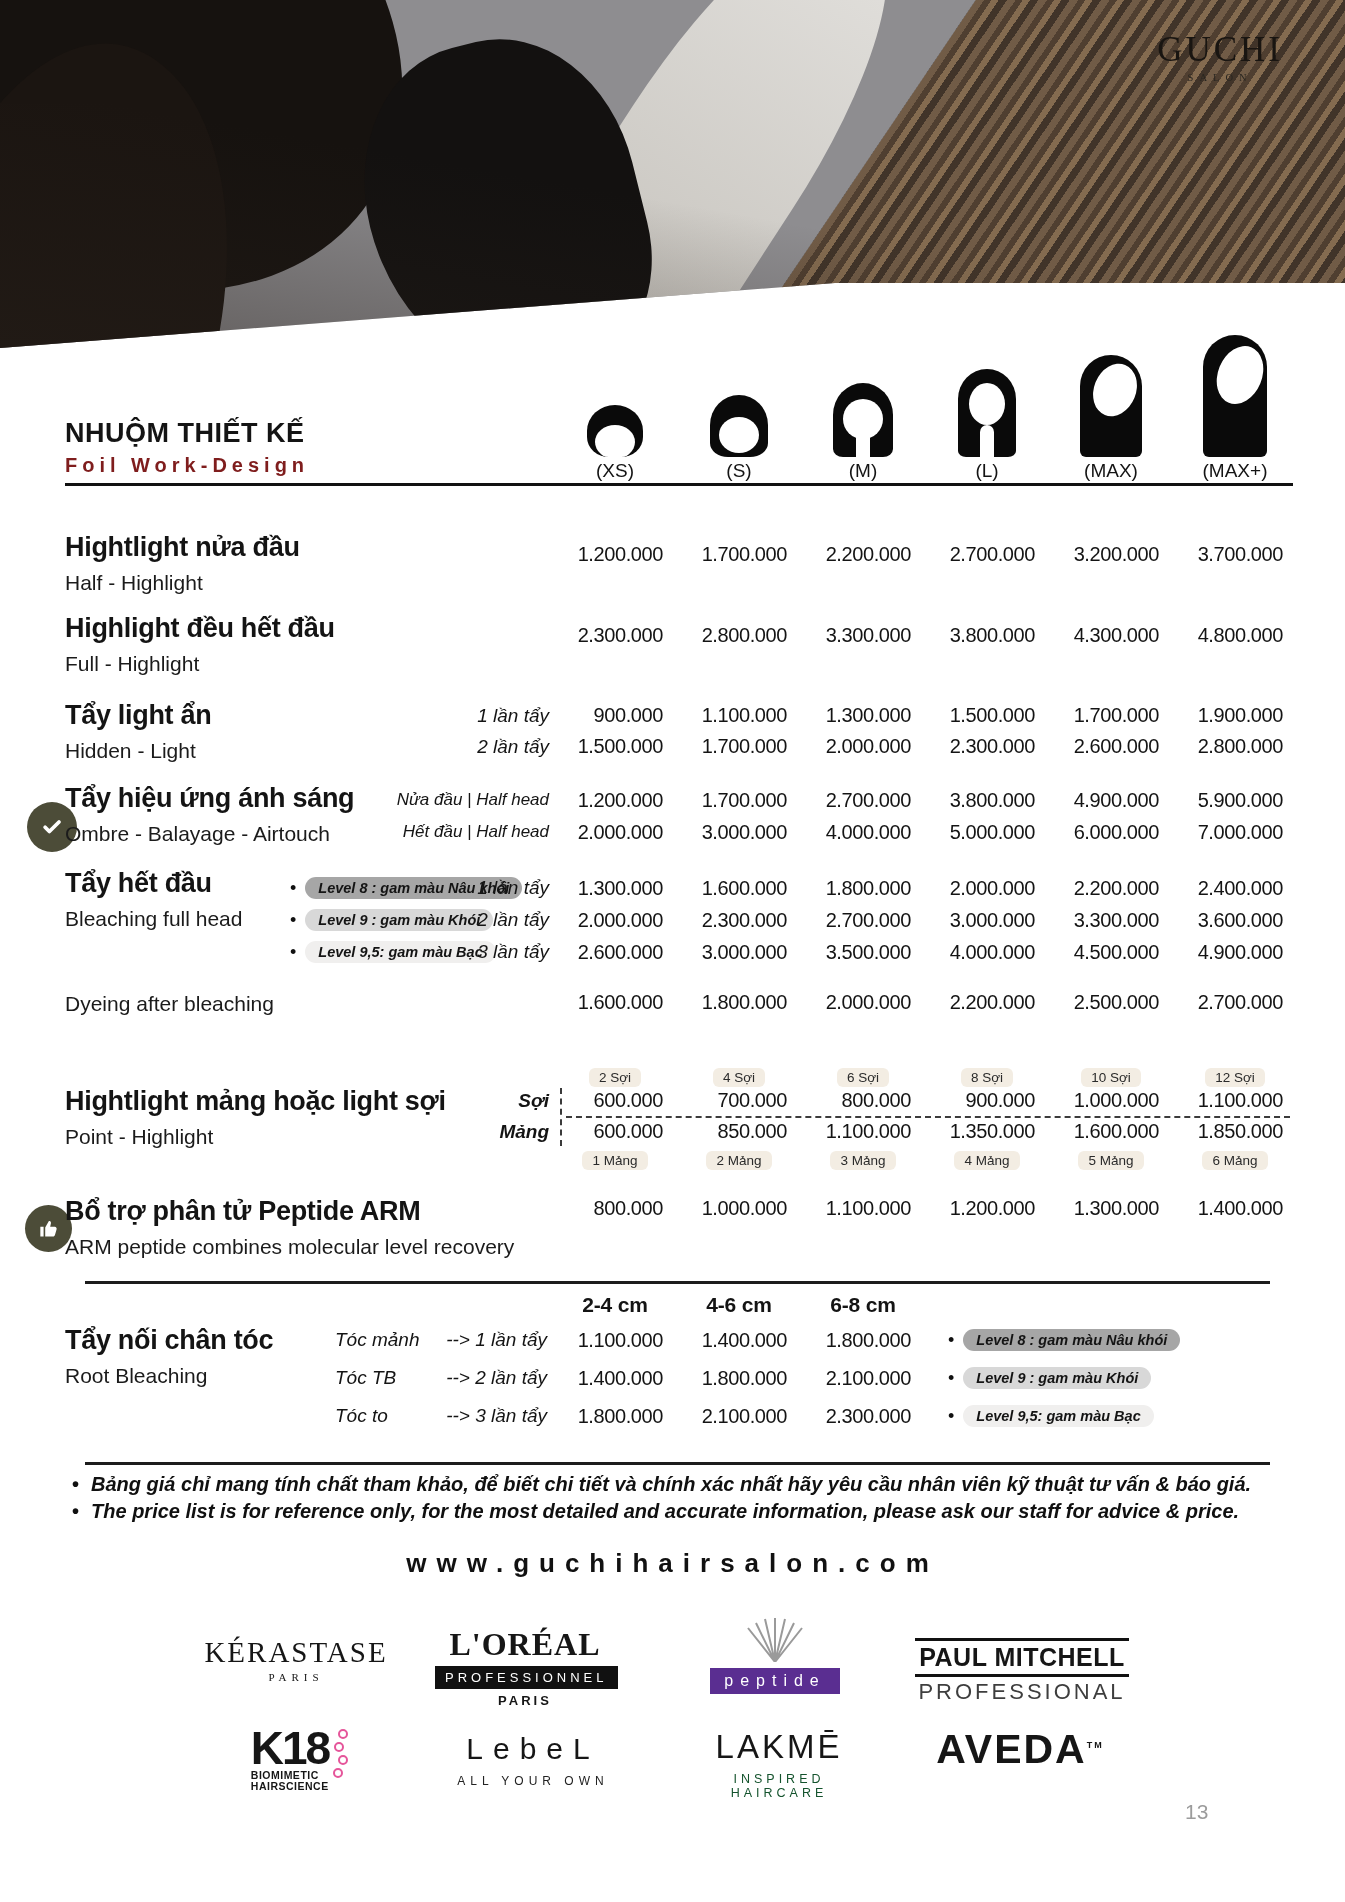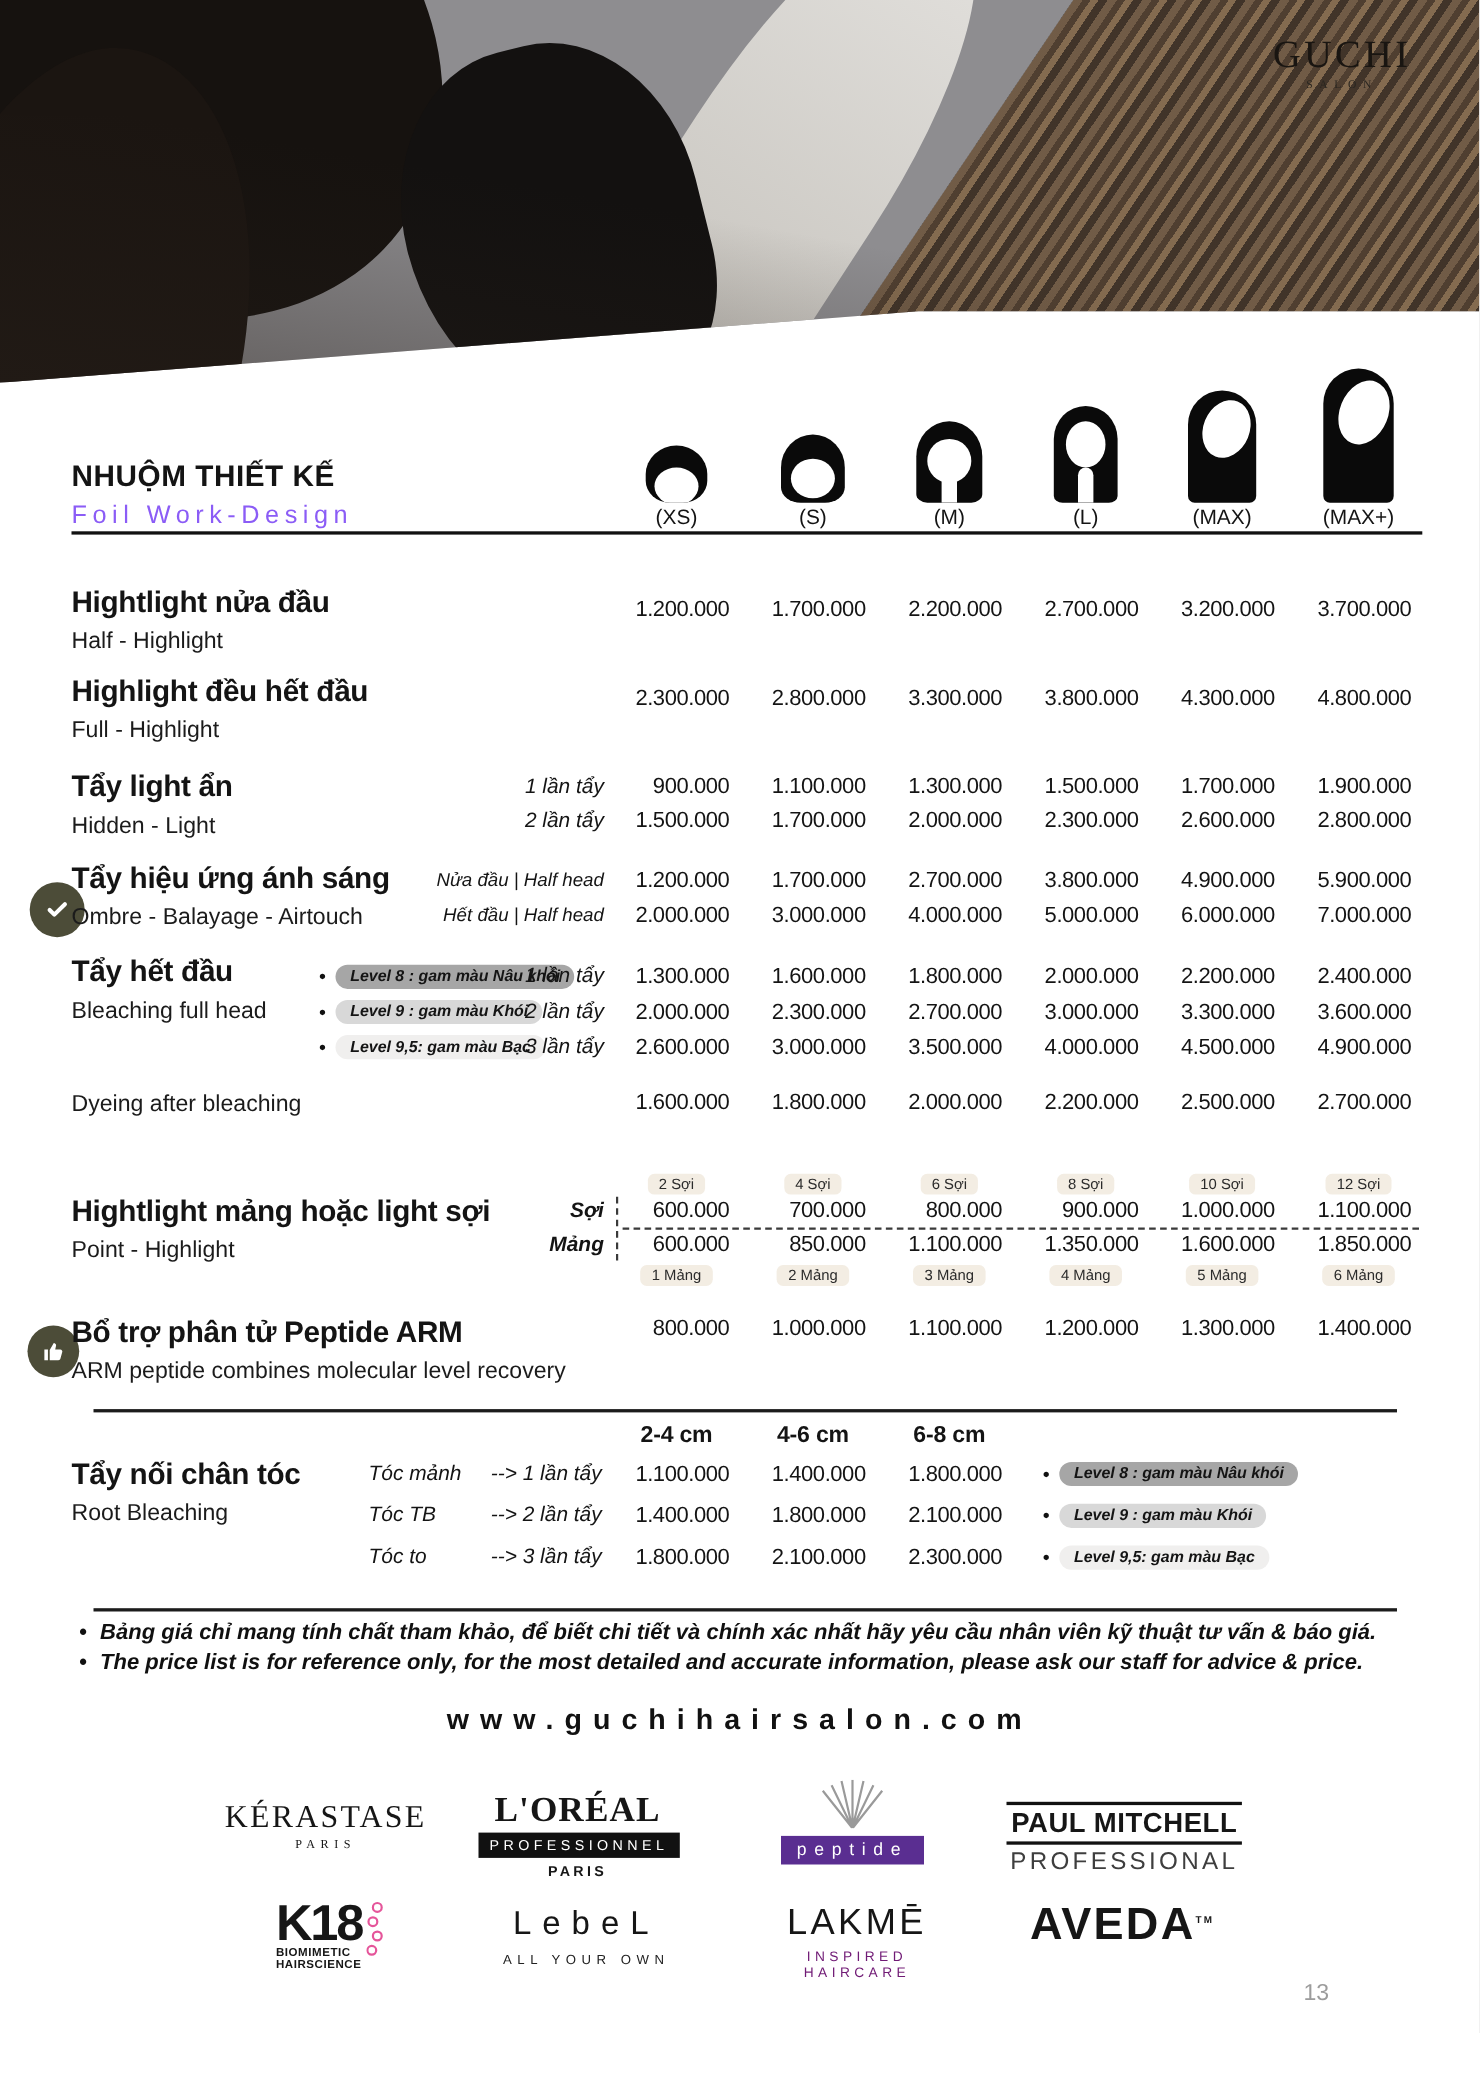--- a/index.html
+++ b/index.html
@@ -27,21 +27,21 @@
         background:linear-gradient(10deg,rgba(40,32,26,.45),rgba(40,32,26,0) 55%);}
   .hero-text{position:absolute;left:0;top:88px;width:1130px;text-align:center;z-index:5;}
   .hero-title{font-size:54px;font-weight:800;letter-spacing:2px;color:#f3ecdc;}
   .hero-sub{margin-top:16px;font-size:28px;font-weight:400;letter-spacing:12px;color:#ece8de;}
   .logo{position:absolute;right:62px;top:30px;text-align:center;z-index:6;color:#191511;
         font-family:"Liberation Serif","DejaVu Serif",serif;}
   .logo .big{font-size:35px;letter-spacing:3px;font-weight:500;}
   .logo .small{font-size:10.5px;letter-spacing:6px;margin-top:2px;color:#2a2620;}
   
   .sec-title{position:absolute;left:65px;top:418px;font-size:27px;font-weight:800;letter-spacing:.5px;}
-  .sec-sub{position:absolute;left:65px;top:454px;font-size:23px;font-weight:400;letter-spacing:5px;color:#8b5cf6;}
+  .sec-sub{position:absolute;left:65px;top:454px;font-size:20px;font-weight:700;letter-spacing:5px;color:#7f1d1d;}
   .hicons{position:absolute;left:553px;top:327px;width:744px;display:grid;grid-template-columns:repeat(6,124px);}
   .hcell{display:flex;align-items:flex-end;justify-content:center;height:130px;}
   .hicon{position:relative;background:#0a0a0a;display:inline-block;overflow:hidden;}
   .hicon .face{position:absolute;background:#fff;border-radius:50%;}
   .hicon .slot{position:absolute;background:#fff;border-radius:7px 7px 0 0;bottom:0;}
   .h1{width:56px;height:52px;border-radius:28px 28px 22px 22px / 26px 26px 20px 20px;}
   .h1 .face{width:40px;height:34px;left:8px;top:20px;}
   .h2{width:58px;height:62px;border-radius:29px 29px 18px 18px / 30px 30px 14px 14px;}
   .h2 .face{width:40px;height:36px;left:9px;top:22px;}
   .h3{width:60px;height:74px;border-radius:30px 30px 10px 10px / 32px 32px 8px 8px;}
@@ -106,21 +106,21 @@
                padding:4px 14px;margin-top:2px;font-weight:500;}
   .pm .name{display:inline-block;border-top:3px solid #111;border-bottom:3px solid #111;
             font-size:25px;font-weight:800;letter-spacing:0.5px;padding:2px 4px;}
   .pm .sub{font-size:22px;font-weight:400;letter-spacing:3px;color:#3e3e3e;margin-top:2px;}
   .k18{display:flex;align-items:flex-start;justify-content:center;gap:4px;text-align:left;}
   .k18 .name{font-size:46px;font-weight:900;letter-spacing:-2px;line-height:40px;}
   .k18 .subs2{font-size:10.5px;font-weight:700;letter-spacing:.5px;line-height:11px;margin-top:2px;}
   .lebel .name{font-size:30px;font-weight:500;letter-spacing:10px;}
   .lebel .sub{font-size:12px;letter-spacing:5px;margin-top:8px;color:#222;}
   .lakme .name{font-size:33px;font-weight:300;letter-spacing:3px;}
-  .lakme .sub{font-size:12.5px;letter-spacing:4px;color:#701a75;margin-top:6px;}
+  .lakme .sub{font-size:12.5px;letter-spacing:4px;color:#14532d;margin-top:6px;}
   .aveda .name{font-size:41px;font-weight:700;letter-spacing:2px;}
   .aveda sup{font-size:9px;}
   .pageno{position:absolute;left:1185px;top:1800px;font-size:21px;color:#9c9c9c;}
 </style>
 </head>
 <body>
 
 <div class="sheet">
 
   <div class="hero">

